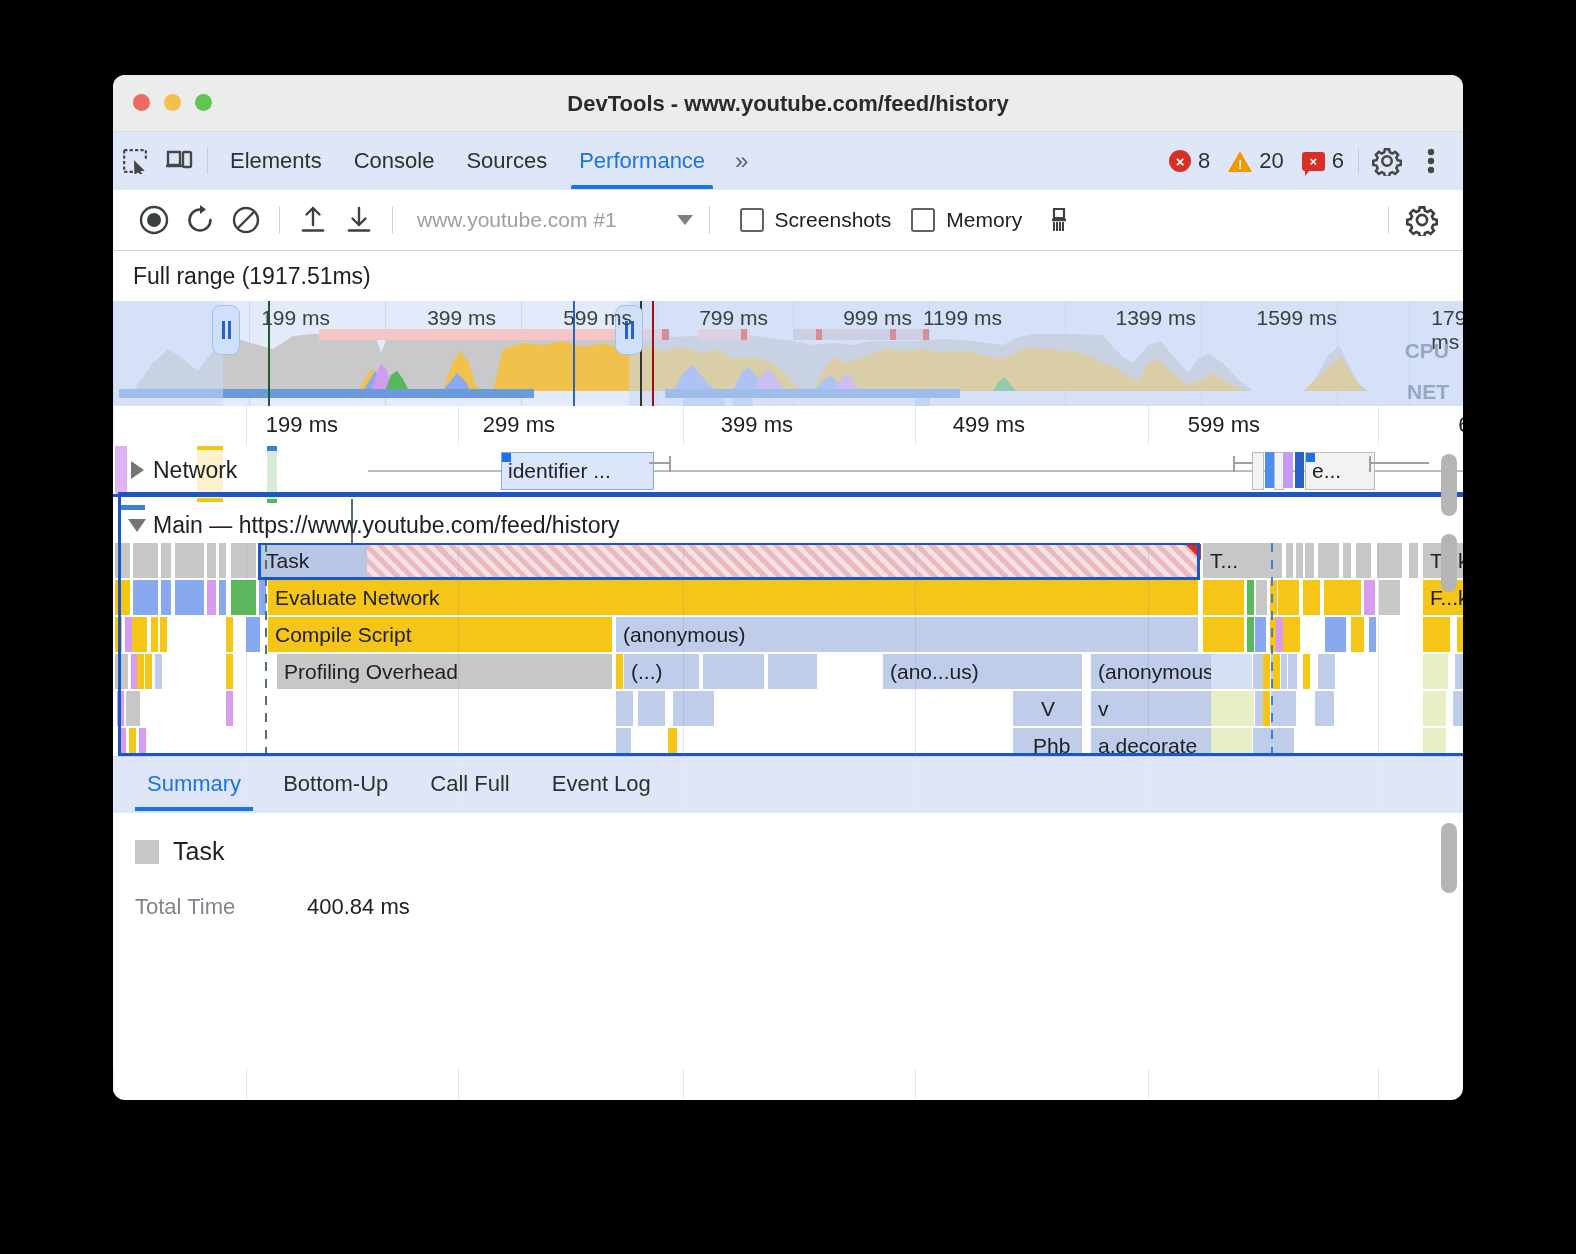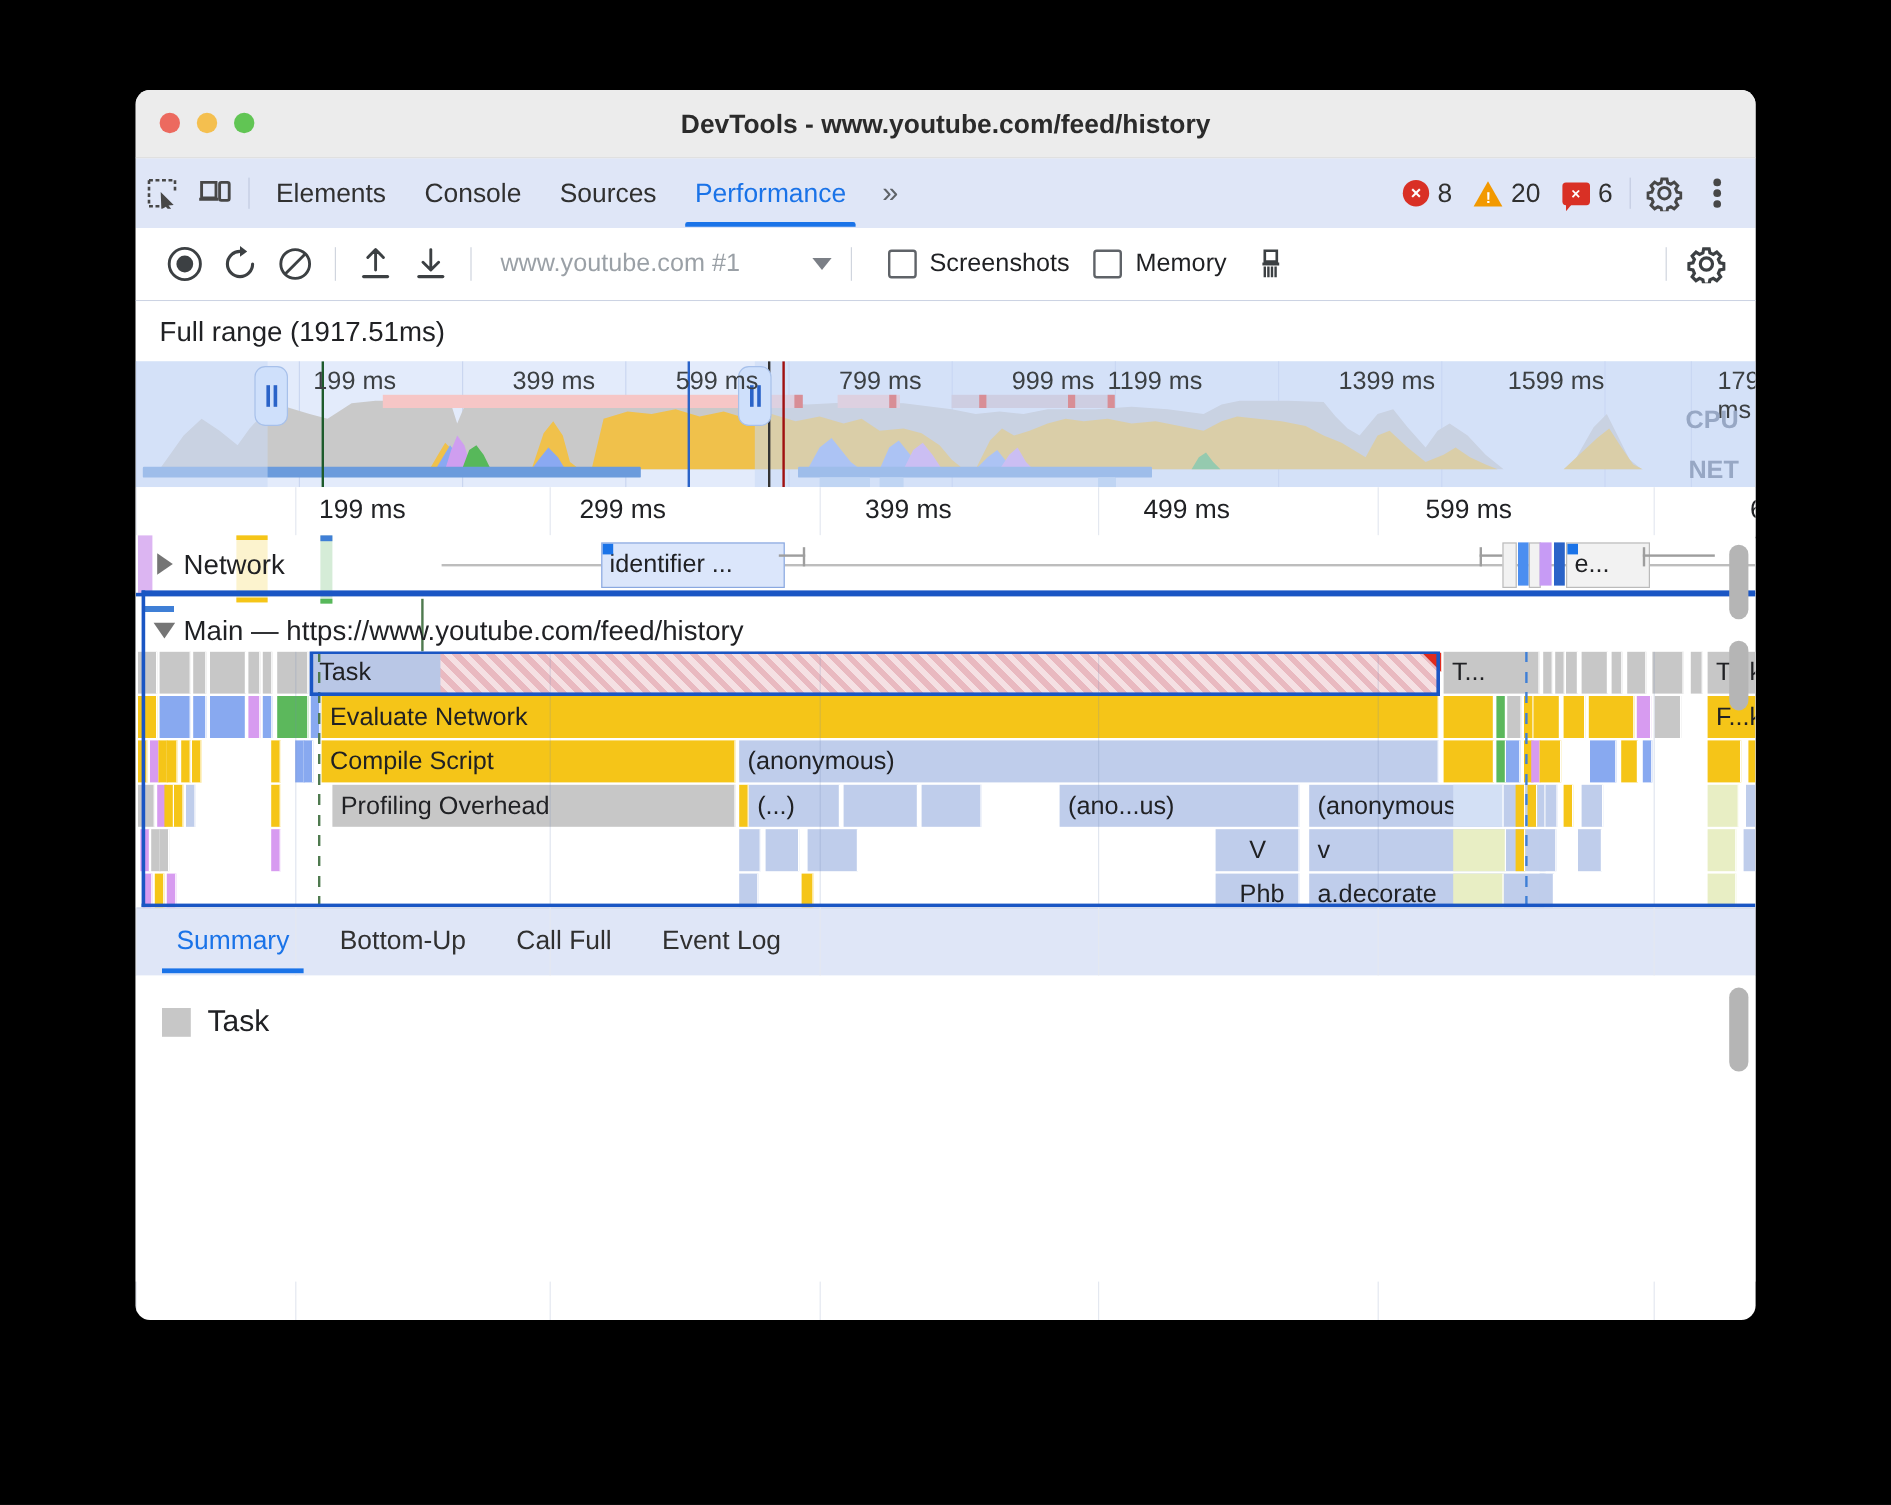--- a/index.html
+++ b/index.html
@@ -531,16 +531,20 @@
     <div class="btab">Bottom-Up</div>
     <div class="btab">Call Full</div>
     <div class="btab">Event Log</div>
   </div>
 
   <div class="summary">
     <div class="sumtitle">
       <div class="swatch"></div>
       <span>Task</span>
     </div>
+    <div class="srow">
+      <div class="skey">Total Time</div>
+      <div class="sval">400.84 ms</div>
+    </div>
     <div class="sbar" style="top:10px;height:70px;"></div>
   </div>
 
 </div>
 
 </body></html>

